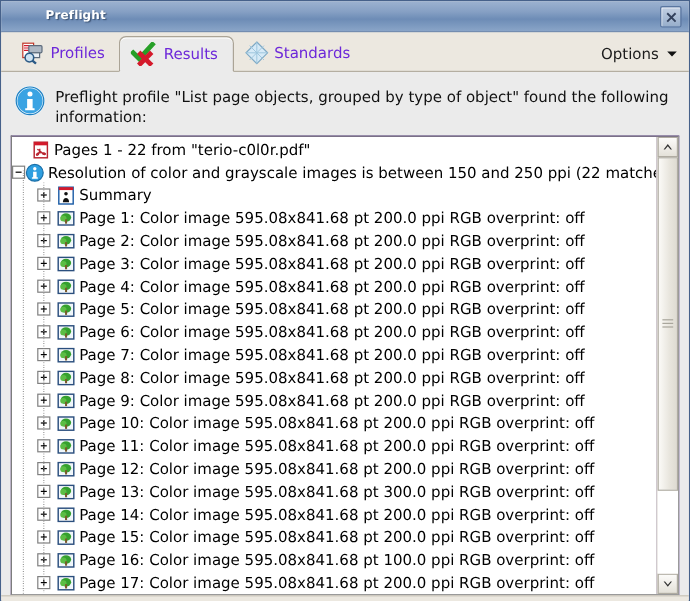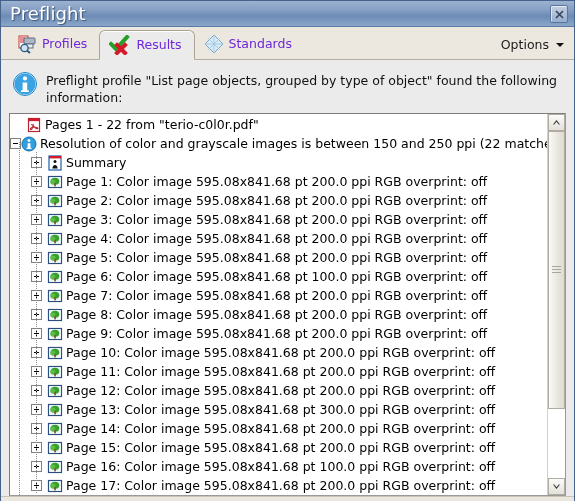--- a/index.html
+++ b/index.html
@@ -24,24 +24,25 @@
   .titlebar {
     height: 25px; flex: 0 0 25px;
     background: linear-gradient(to bottom, #9cb2d0 0%, #86a0c4 35%, #6d8cb6 60%, #8aa5c8 100%);
     border-bottom: 1px solid #5b7aa6;
     display: flex; align-items: center;
     padding: 0 4px 0 9px;
     position: relative;
   }
   .title-text {
     color: #ffffff;
-    font-size: 18px;
-    font-weight: normal;
+    font-size: 10px;
+    font-weight: bold;
     text-shadow: 1px 1px 1px rgba(40,60,90,.75);
     letter-spacing: .1px;
+    margin-left: 28px;
   }
   .close-btn {
     position: absolute; right: 6px; top: 4px;
     width: 16px; height: 16px;
     border: 1px solid #5a76a0;
     border-radius: 2px;
     background: linear-gradient(to bottom, #c2cfe2, #97aecb);
     box-shadow: inset 1px 1px 0 rgba(255,255,255,.6);
     display: flex; align-items: center; justify-content: center;
     cursor: pointer;
@@ -380,21 +381,21 @@
             <span class="indent" style="width: 21px;"></span>
             <span class="expander plus"></span>
             <span style="width: 5px; display: inline-block;"></span>
             <svg viewBox="0 0 16 16" width="16" height="16" class="ricon">
               <rect x="1.5" y="2.5" width="13" height="11" fill="#fdfdfd" stroke="#2b4f7e" stroke-width="1.2"></rect>
               <rect x="2.5" y="3.5" width="11" height="9" fill="#eef6fb"></rect>
               <ellipse cx="8" cy="7.2" rx="4.3" ry="3.5" fill="#35a02e"></ellipse>
               <ellipse cx="5.8" cy="8" rx="2.6" ry="2.4" fill="#5cbd45"></ellipse>
               <rect x="7.2" y="8.8" width="1.7" height="3.6" fill="#7a5a2a"></rect>
             </svg>
-            <span class="rtext">Page 6: Color image 595.08x841.68 pt 100.0 ppi RGB  overprint: off</span>
+            <span class="rtext">Page 6: Color image 595.08x841.68 pt 200.0 ppi RGB  overprint: off</span>
           </div>
           <div class="row">
             <span class="indent" style="width: 21px;"></span>
             <span class="expander plus"></span>
             <span style="width: 5px; display: inline-block;"></span>
             <svg viewBox="0 0 16 16" width="16" height="16" class="ricon">
               <rect x="1.5" y="2.5" width="13" height="11" fill="#fdfdfd" stroke="#2b4f7e" stroke-width="1.2"></rect>
               <rect x="2.5" y="3.5" width="11" height="9" fill="#eef6fb"></rect>
               <ellipse cx="8" cy="7.2" rx="4.3" ry="3.5" fill="#35a02e"></ellipse>
               <ellipse cx="5.8" cy="8" rx="2.6" ry="2.4" fill="#5cbd45"></ellipse>

